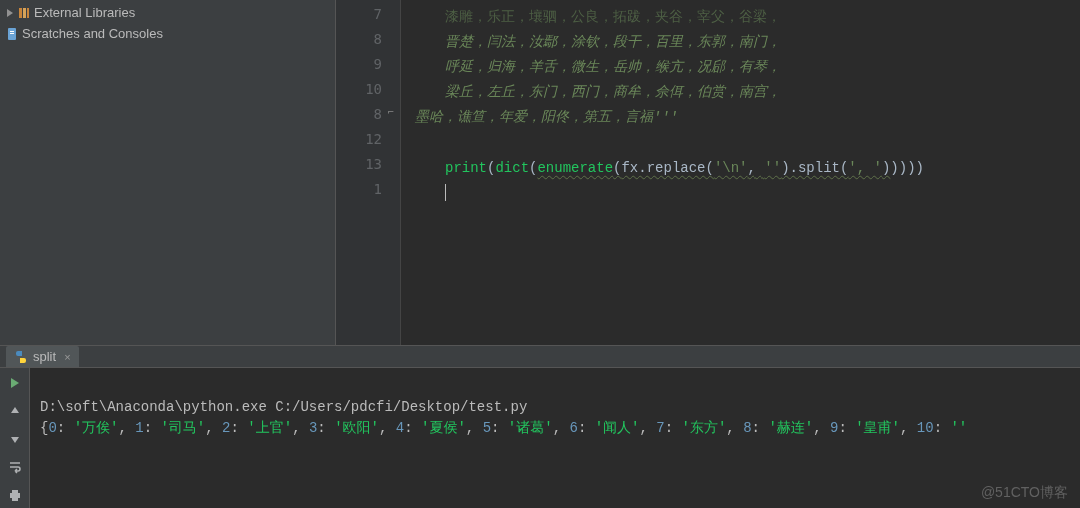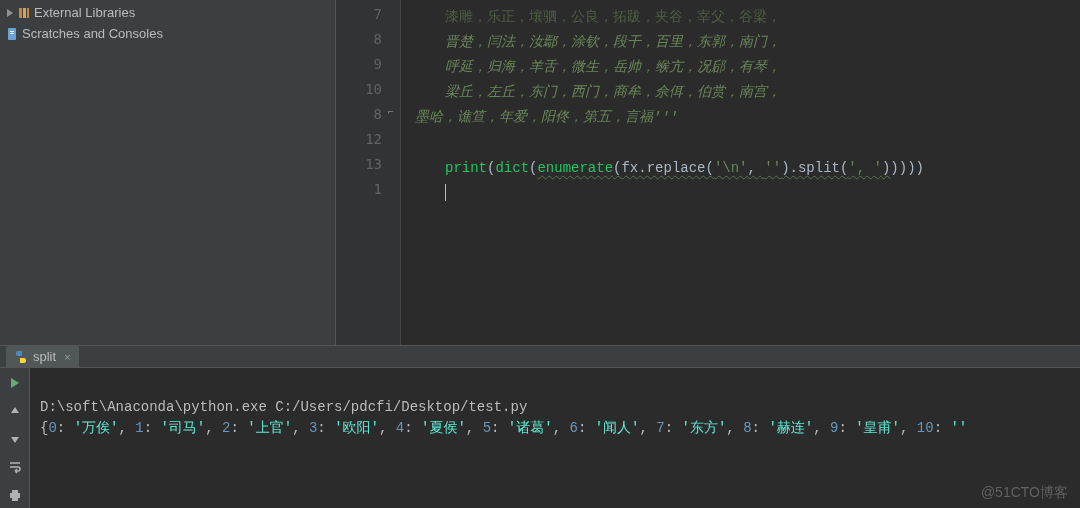--- a/index.html
+++ b/index.html
@@ -176,21 +176,21 @@
     .console {
       flex: 1;
       padding: 8px 10px;
       font-family: 'Consolas', 'Courier New', monospace;
       font-size: 14px;
       color: #bbbbbb;
       line-height: 21px;
       white-space: pre;
       overflow: hidden;
     }
-    .console .v { color: #5eead4; }
+    .console .v { color: #22c55e; }
     .console .n { color: #6897bb; }
     .watermark {
       position: absolute;
       bottom: 6px;
       right: 12px;
       color: #616161;
       font-size: 14px;
     }
   </style>
 </head>

